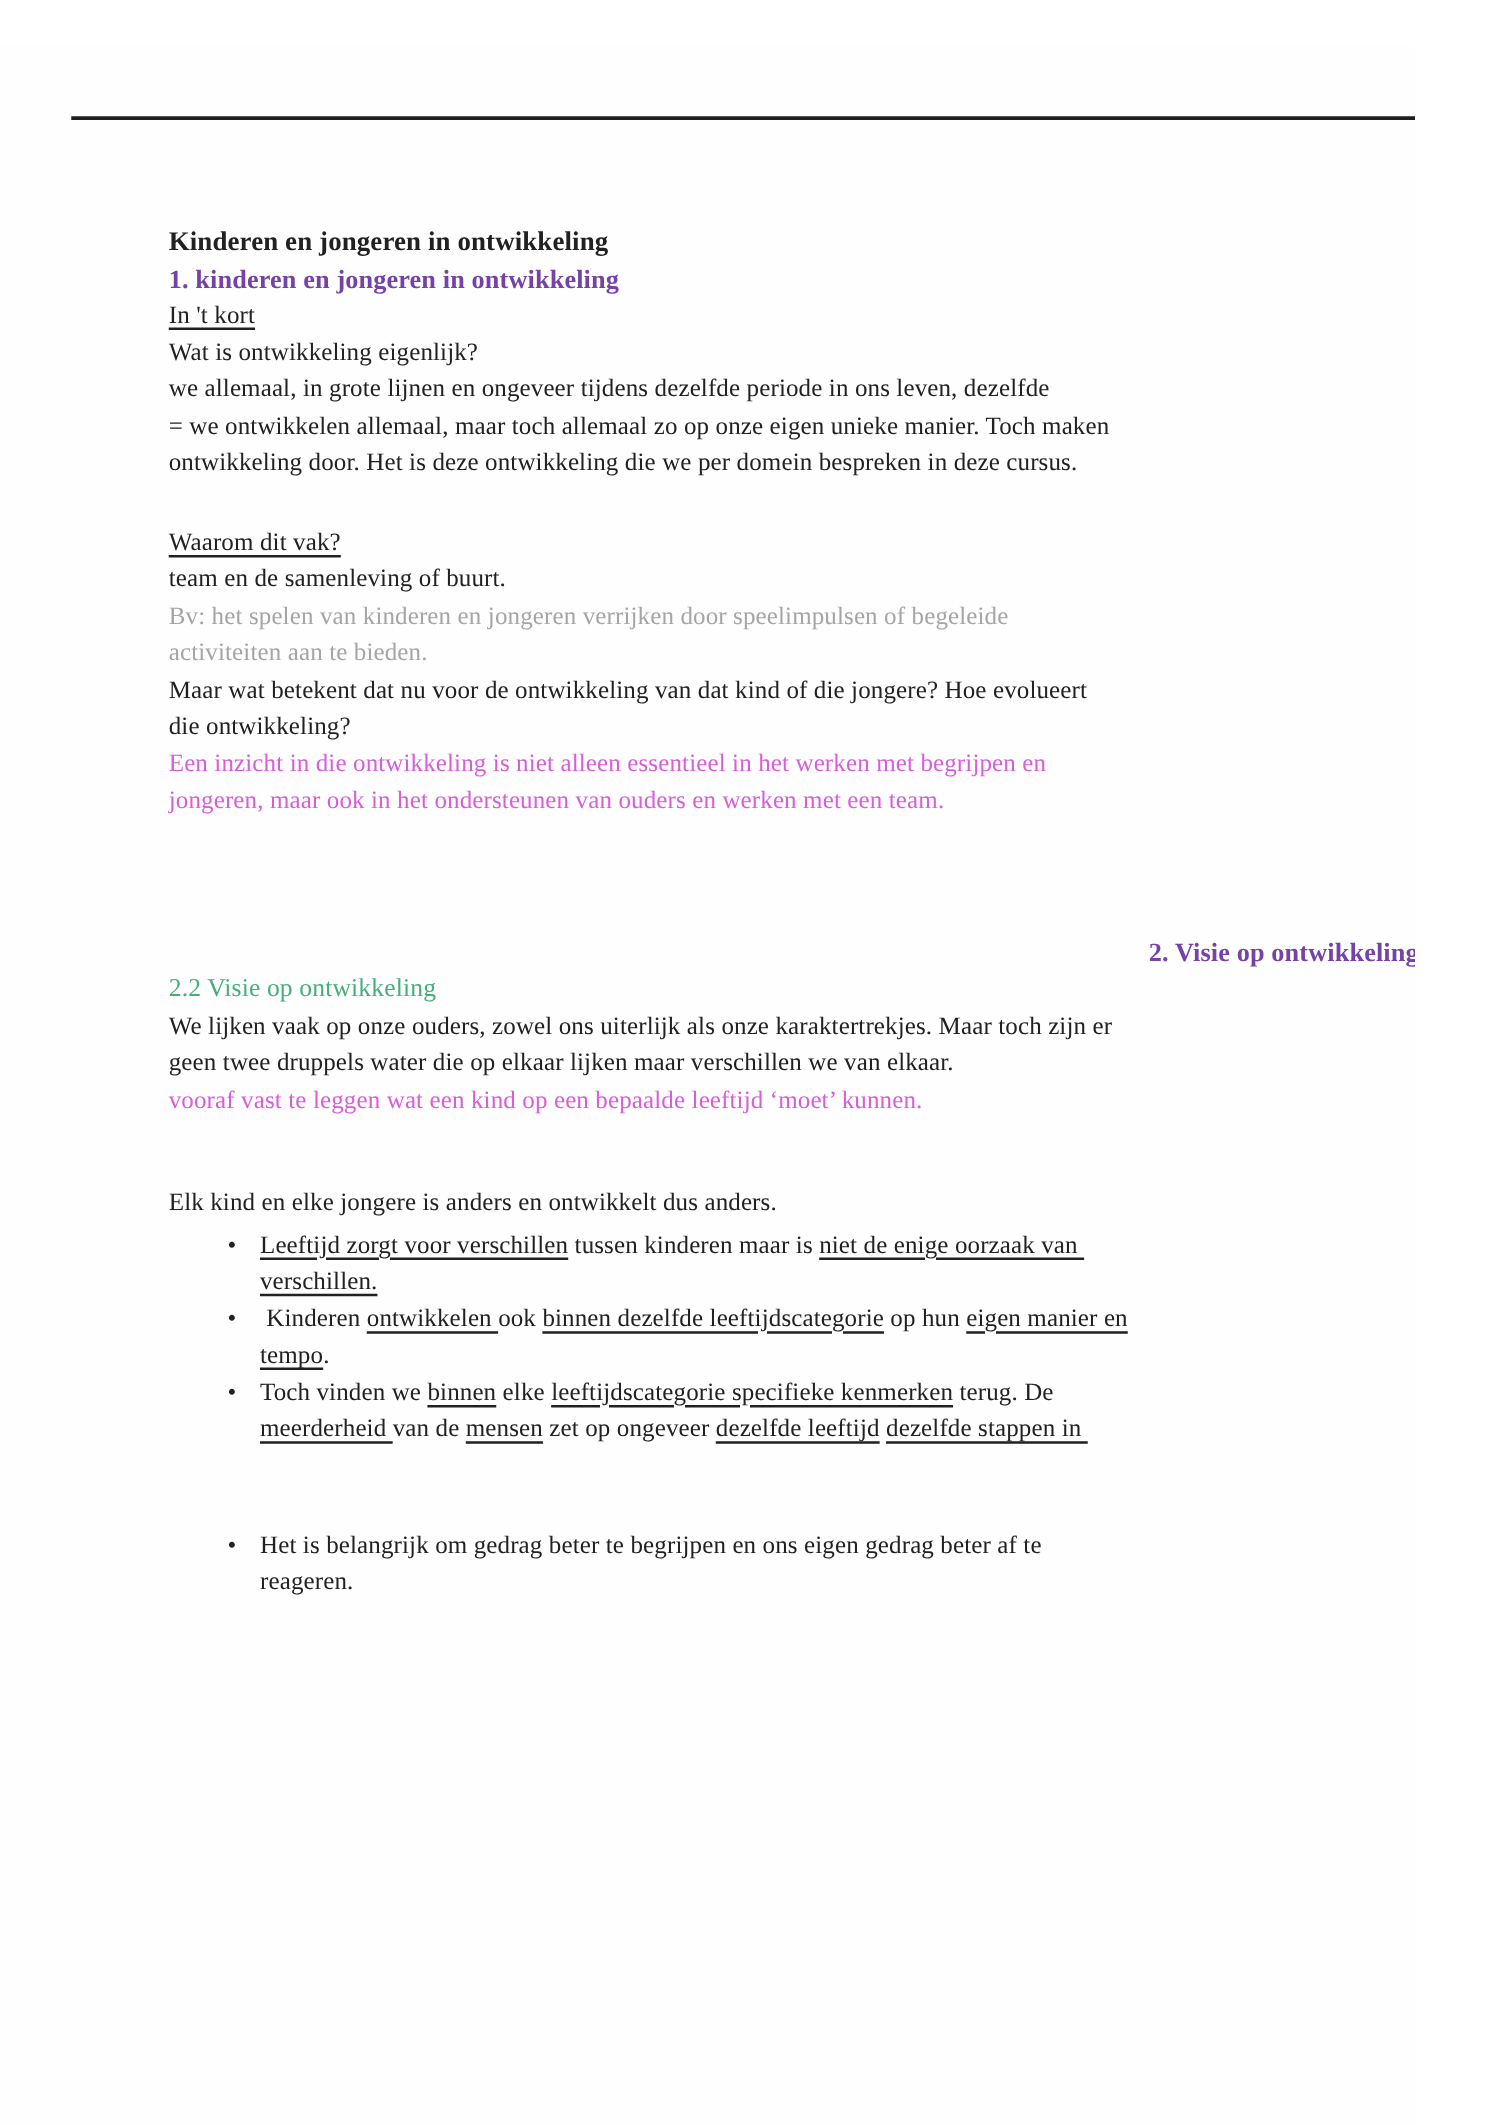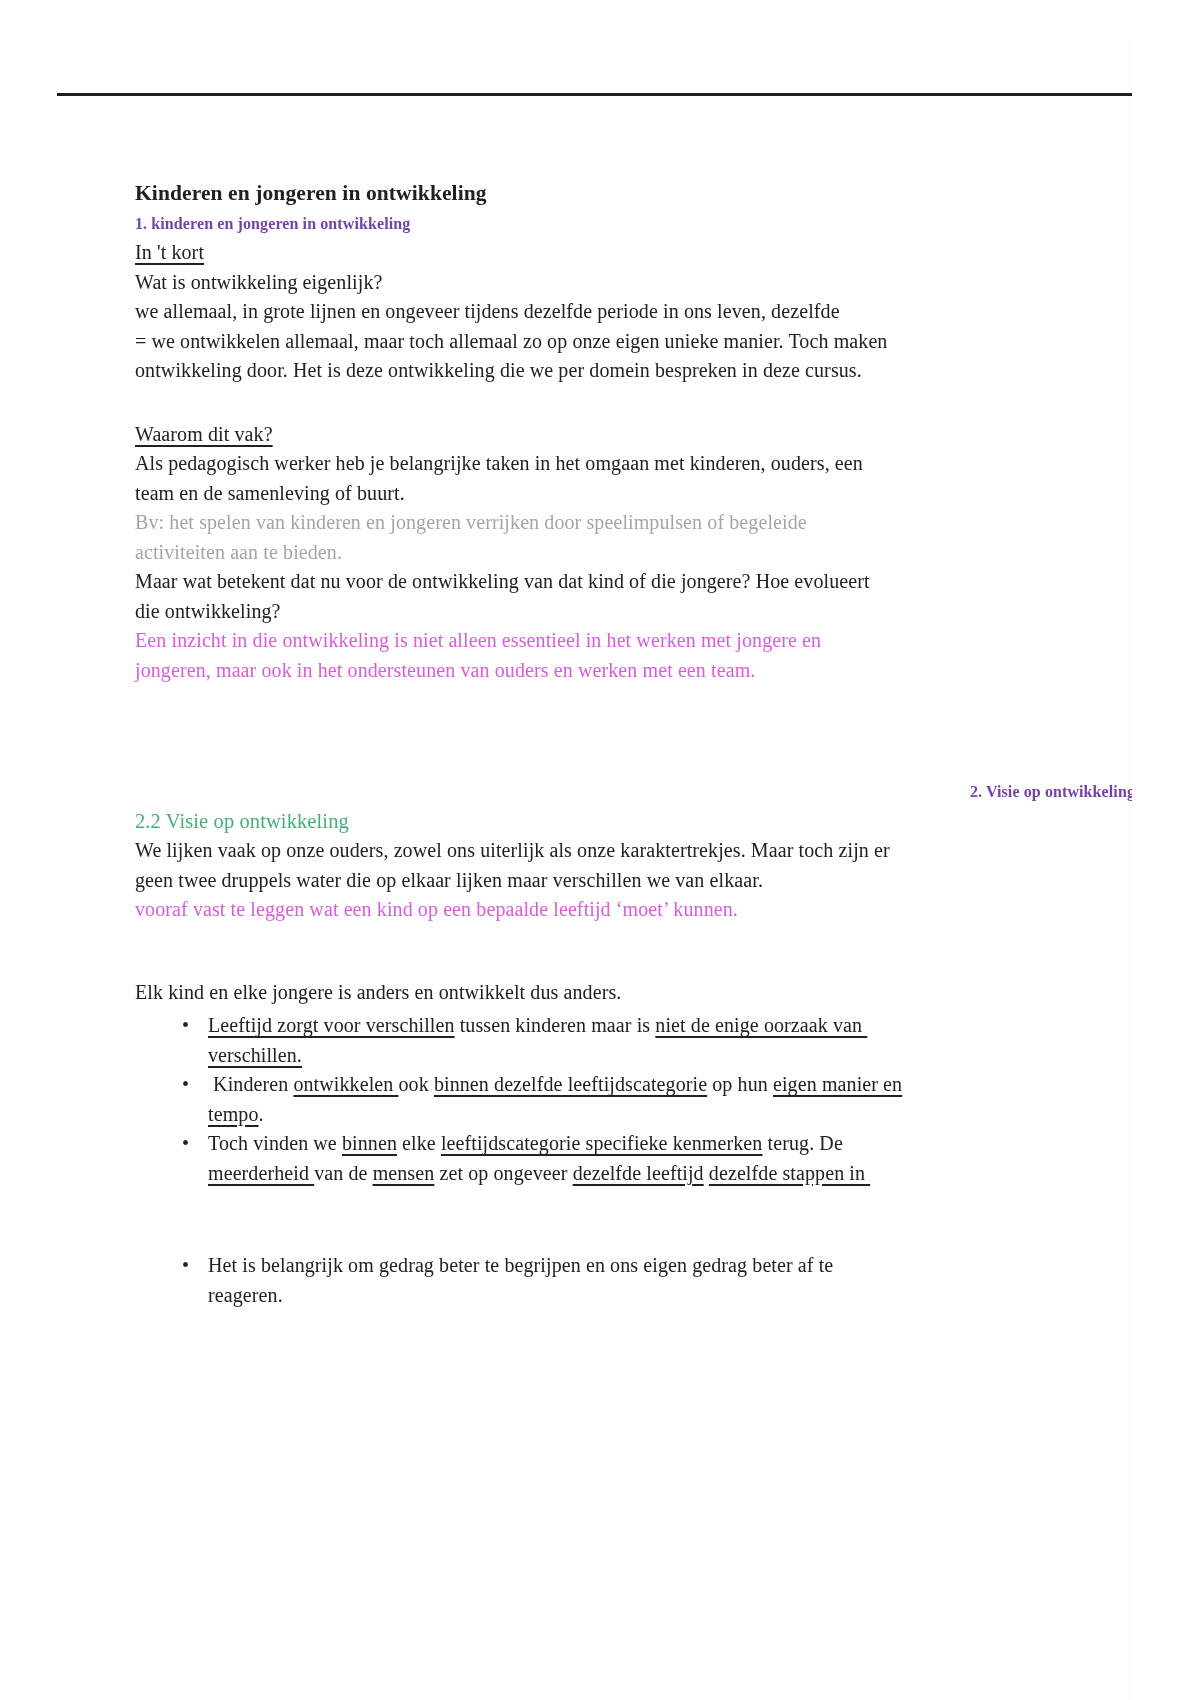--- a/index.html
+++ b/index.html
@@ -28,21 +28,21 @@
     top:142px;
     width:1000px;
   }
   .line{
     font-size:20px;
     line-height:29.5px;
     white-space:pre;
     letter-spacing:0.1px;
   }
   .title{font-size:21.5px;font-weight:bold;}
-  .h-purple{font-size:16px;font-weight:bold;color:var(--purple,#7443A8);}
+  .h-purple{font-size:21px;font-weight:bold;color:var(--purple,#7443A8);}
   .h-green{font-size:20.5px;color:var(--green,#45AE7A);}
   .underline, .u{
     text-decoration:underline;
     text-decoration-thickness:2px;
     text-underline-offset:3.5px;
   }
   .gray{color:var(--gray,#A5A5A5);}
   .pink{color:var(--pink,#D95CDB);}
   .sp-1{margin-top:34px;}
   .sp-2{margin-top:92px;text-align:right;}
@@ -71,27 +71,26 @@
 
     <div class="line title">Kinderen en jongeren in ontwikkeling</div>
     <div class="line h-purple">1. kinderen en jongeren in ontwikkeling</div>
     <div class="line underline">In 't kort</div>
     <div class="line">Wat is ontwikkeling eigenlijk?</div>
     <div class="line">we allemaal, in grote lijnen en ongeveer tijdens dezelfde periode in ons leven, dezelfde</div>
     <div class="line">= we ontwikkelen allemaal, maar toch allemaal zo op onze eigen unieke manier. Toch maken</div>
     <div class="line">ontwikkeling door. Het is deze ontwikkeling die we per domein bespreken in deze cursus.</div>
 
     <div class="line underline sp-1">Waarom dit vak?</div>
-    <div class="line">Als pedagogisch werker heb je belangrijke taken in het omgaan met kinderen, ouders, een</div>
     <div class="line">team en de samenleving of buurt.</div>
     <div class="line gray">Bv: het spelen van kinderen en jongeren verrijken door speelimpulsen of begeleide</div>
     <div class="line gray">activiteiten aan te bieden.</div>
     <div class="line">Maar wat betekent dat nu voor de ontwikkeling van dat kind of die jongere? Hoe evolueert</div>
     <div class="line">die ontwikkeling?</div>
-    <div class="line pink">Een inzicht in die ontwikkeling is niet alleen essentieel in het werken met jongere en</div>
+    <div class="line pink">Een inzicht in die ontwikkeling is niet alleen essentieel in het werken met begrijpen en</div>
     <div class="line pink">jongeren, maar ook in het ondersteunen van ouders en werken met een team.</div>
 
     <div class="line h-purple sp-2">2. Visie op ontwikkeling</div>
     <div class="line h-green">2.2 Visie op ontwikkeling</div>
     <div class="line">We lijken vaak op onze ouders, zowel ons uiterlijk als onze karaktertrekjes. Maar toch zijn er</div>
     <div class="line">geen twee druppels water die op elkaar lijken maar verschillen we van elkaar.</div>
     <div class="line pink">vooraf vast te leggen wat een kind op een bepaalde leeftijd ‘moet’ kunnen.</div>
 
     <div class="line sp-3">Elk kind en elke jongere is anders en ontwikkelt dus anders.</div>
 

